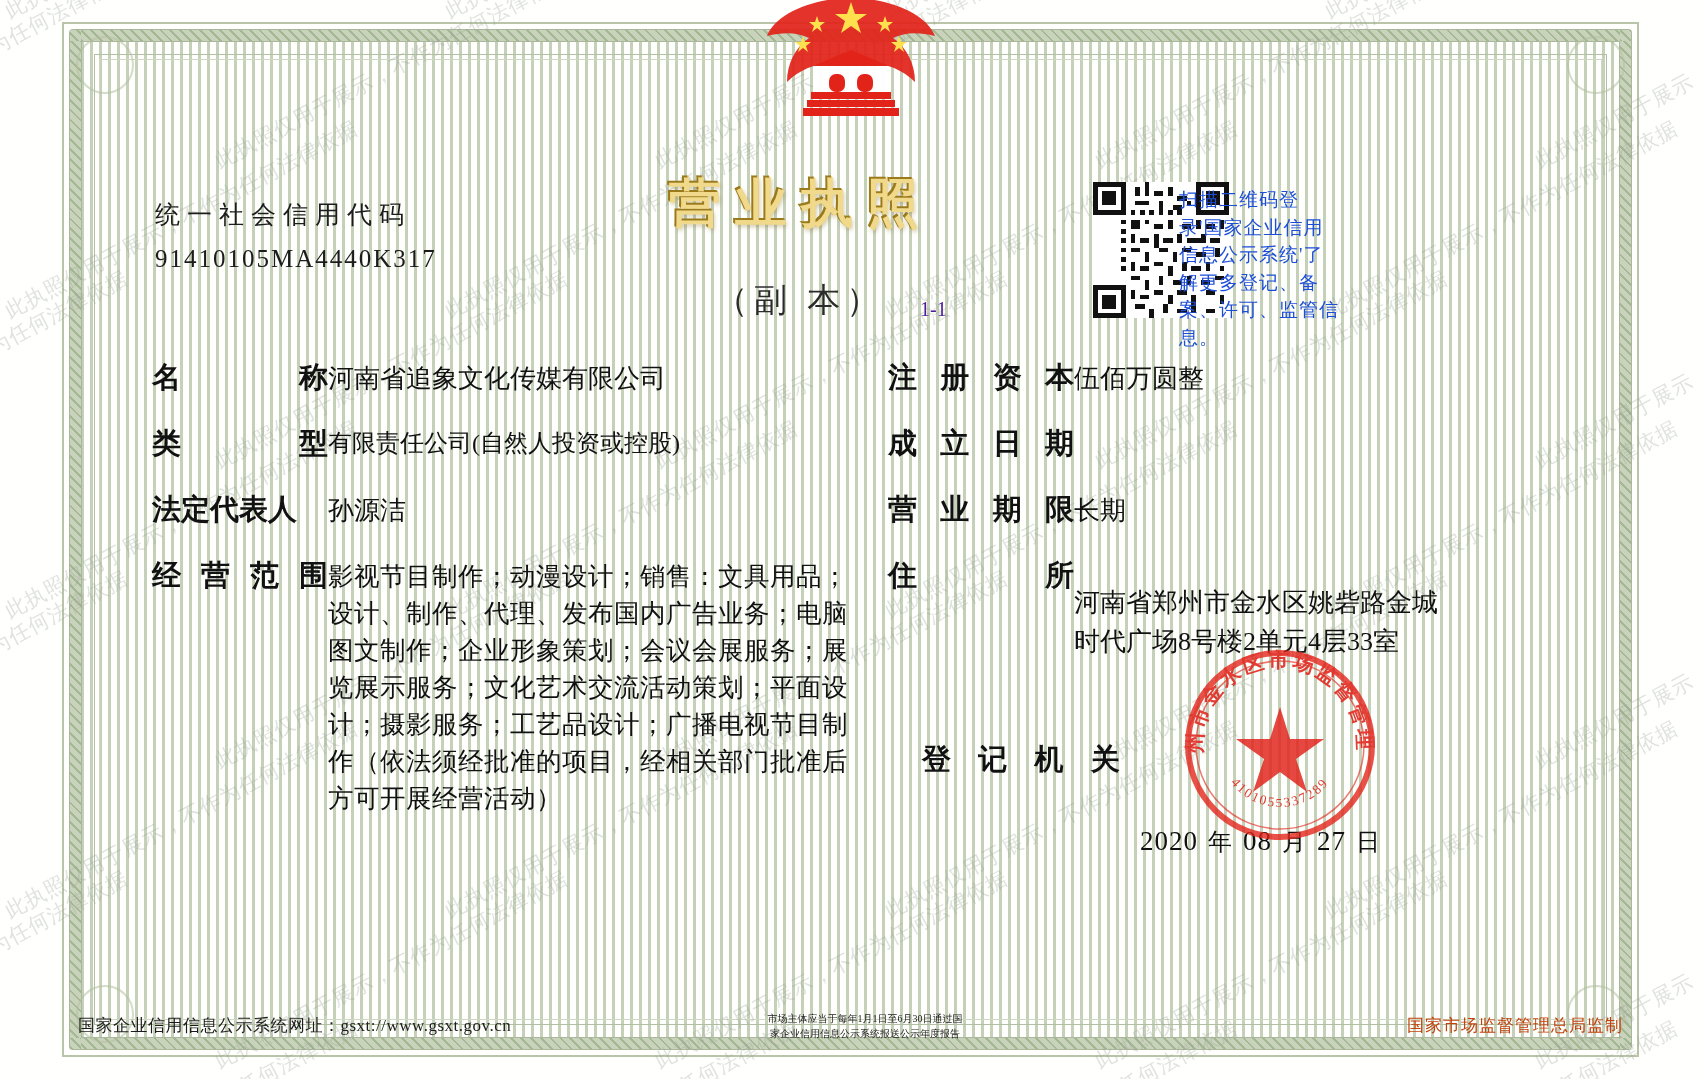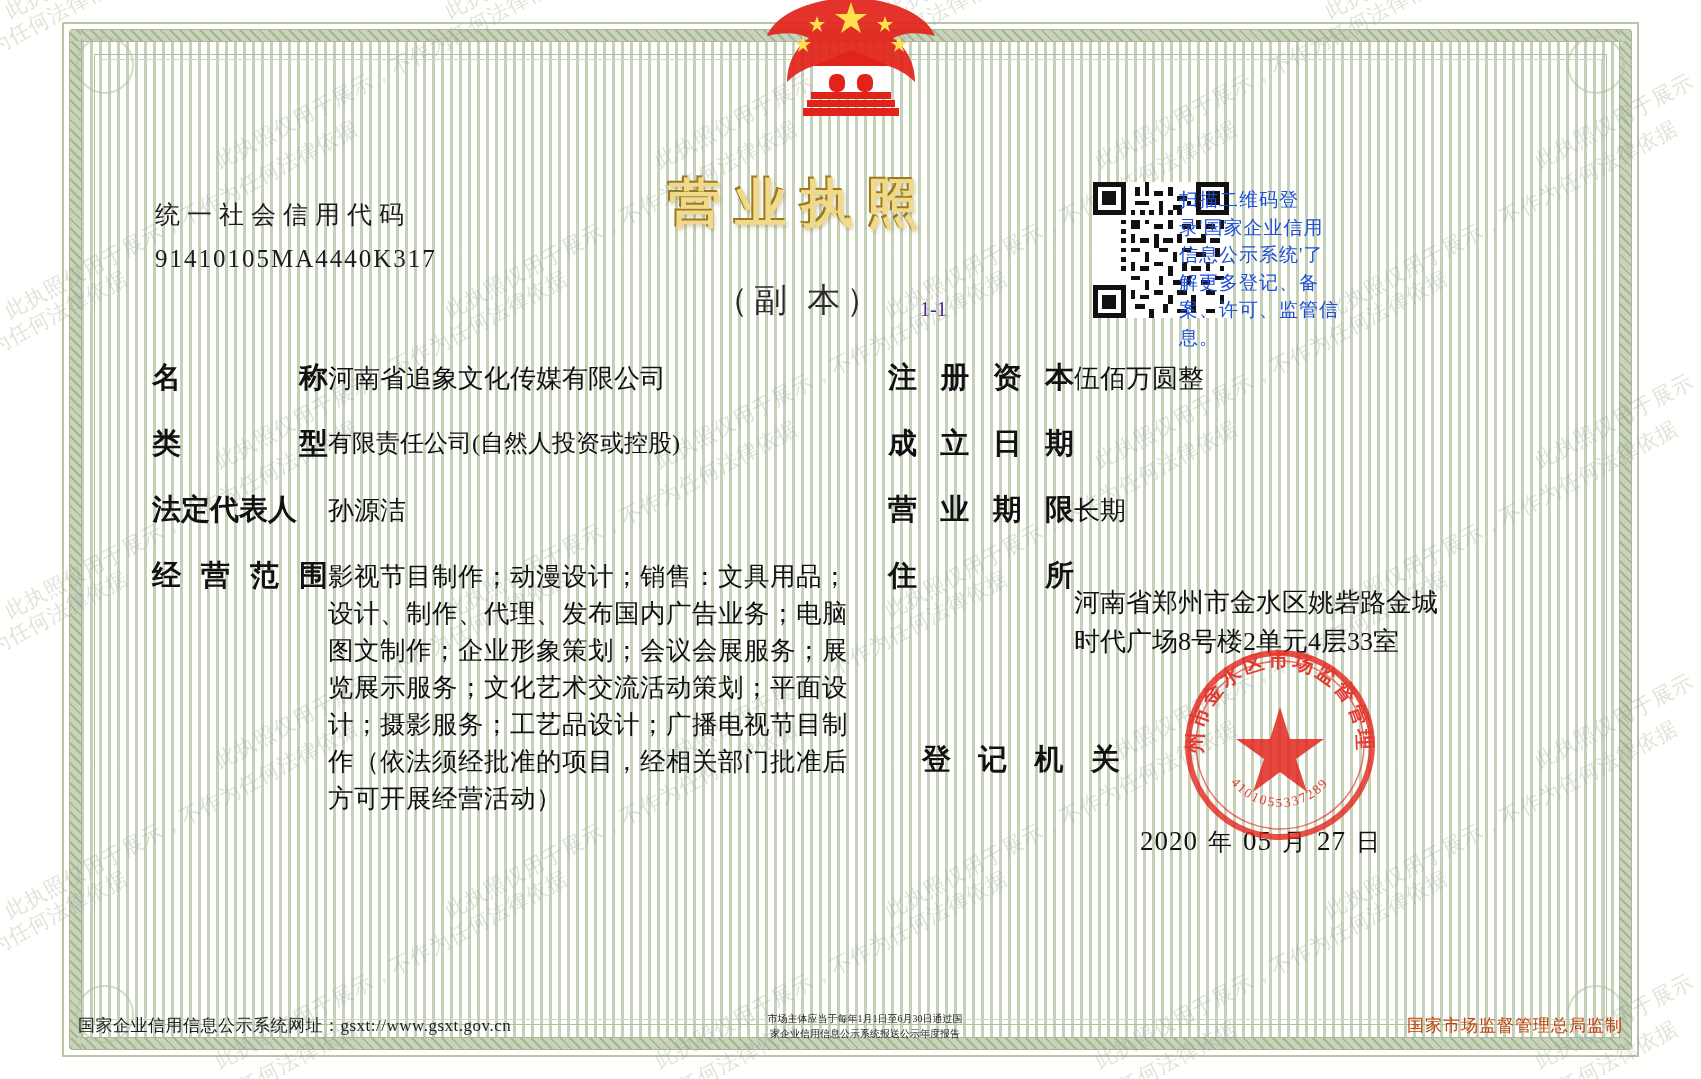--- a/index.html
+++ b/index.html
@@ -531,21 +531,21 @@
       <text font-family="'DejaVu Serif', serif" font-size="20.5" font-weight="bold" fill="#e2231a" letter-spacing="3.2">
         <textPath href="#sealArcTop" startOffset="50%" text-anchor="middle">郑州市金水区市场监督管理局</textPath>
       </text>
       <text font-family="'Liberation Serif', serif" font-size="13.5" fill="#e2231a" letter-spacing="2">
         <textPath href="#sealArcBottom" startOffset="50%" text-anchor="middle">4101055337289</textPath>
       </text>
     </svg>
   </div>
 
   <div class="issue-date">
-    <span class="num">2020</span><span class="cn">年</span><span class="num">05</span><span class="cn">月</span><span class="num">27</span><span class="cn">日</span>
+    <span class="num">2020</span><span class="cn">年</span><span class="num">08</span><span class="cn">月</span><span class="num">27</span><span class="cn">日</span>
   </div>
 
   <div class="footer-left">国家企业信用信息公示系统网址：gsxt://www.gsxt.gov.cn</div>
   <div class="footer-center">
     <div>市场主体应当于每年1月1日至6月30日通过国</div>
     <div>家企业信用信息公示系统报送公示年度报告</div>
   </div>
   <div class="footer-right">国家市场监督管理总局监制</div>
 
   <div class="watermark-layer" id="watermark-layer">

